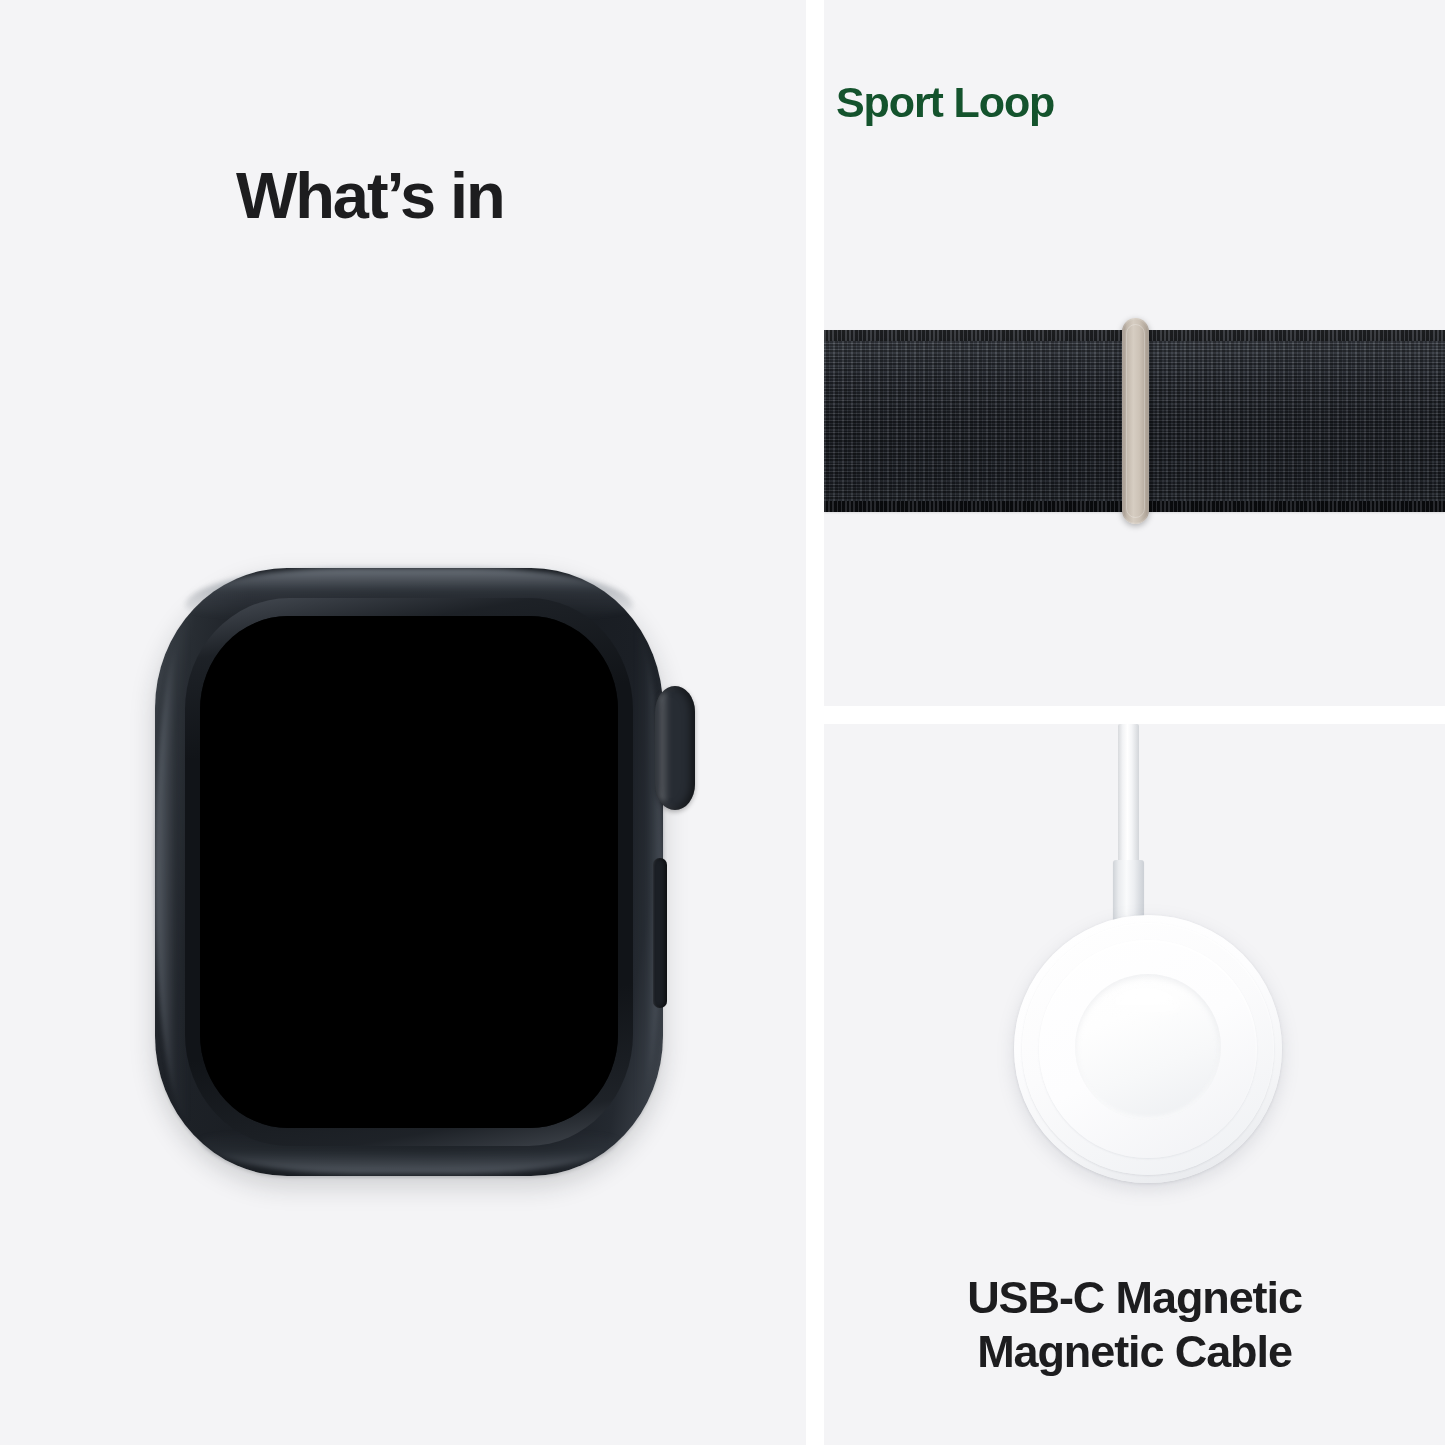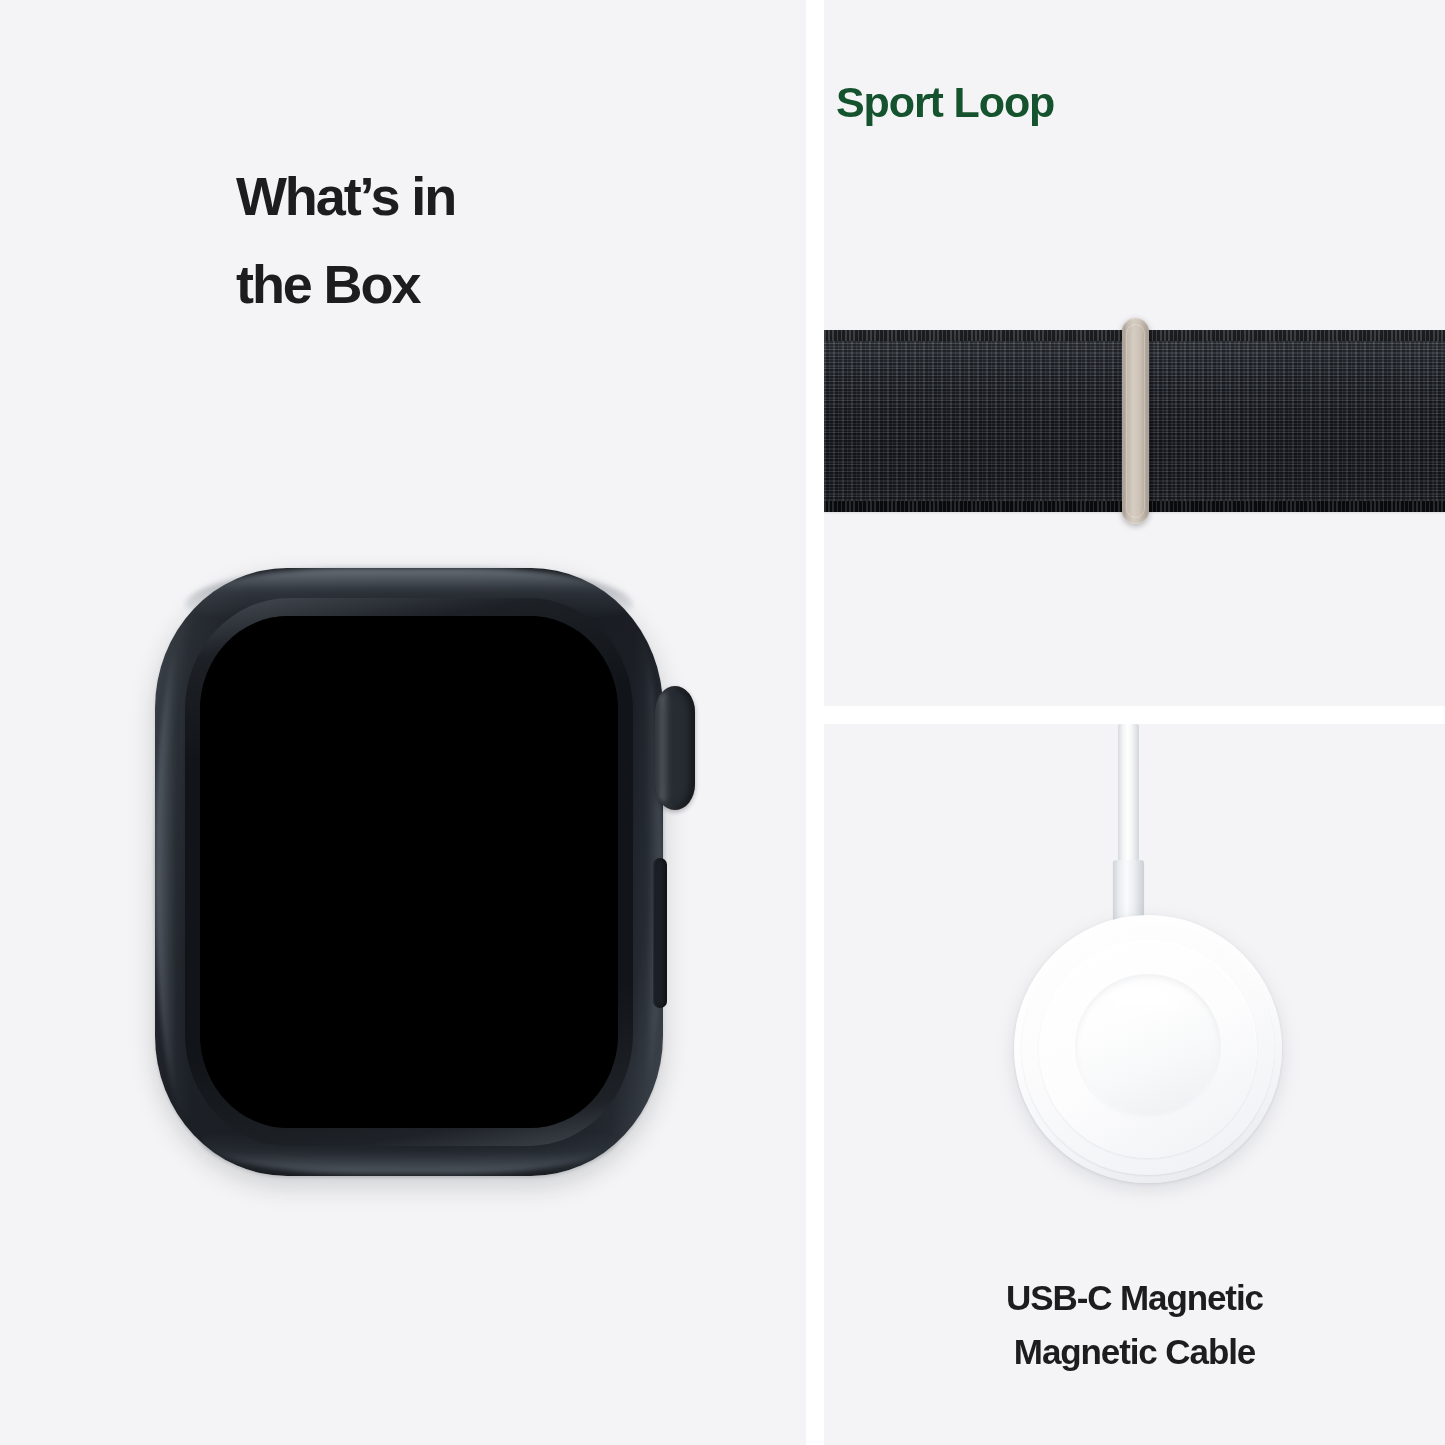--- a/index.html
+++ b/index.html
@@ -35,21 +35,21 @@
   .panel-cable  { left: 824px; top: 724px; width: 621px; height: 721px; }
 
   
   .title-box {
     position: absolute;
     left: 236px;
     top: 152px;
     width: 520px;
   }
   .title-box .line {
-    font-size: 54px;
+    font-size: 65px;
     font-weight: 700;
     letter-spacing: -2.1px;
     line-height: 88px;
     color: #1d1d1f;
     white-space: nowrap;
   }
 
   .band-title {
     position: absolute;
     left: 12px;
@@ -63,21 +63,21 @@
 
   .cable-caption {
     position: absolute;
     left: 0;
     bottom: 66px;
     width: 621px;
     text-align: center;
     color: #1d1d1f;
   }
   .cable-caption .line {
-    font-size: 35px;
+    font-size: 45px;
     font-weight: 700;
     letter-spacing: -1.1px;
     line-height: 54px;
     white-space: nowrap;
   }
 
   
   .watch {
     position: absolute;
     left: 155px;
@@ -411,21 +411,20 @@
 </style>
 </head>
 <body>
 
 <div class="stage">
 
   <div class="panel panel-left">
 
     <div class="title-box">
       <div class="line">What’s in</div>
-      <div class="line">the Box</div>
     </div>
 
     <div class="watch">
       <div class="watch-case">
         <div class="case-top-gloss"></div>
         <div class="case-bottom-gloss"></div>
         <div class="case-left-gloss"></div>
         <div class="case-right-gloss"></div>
       </div>
       <div class="watch-bezel"></div>

